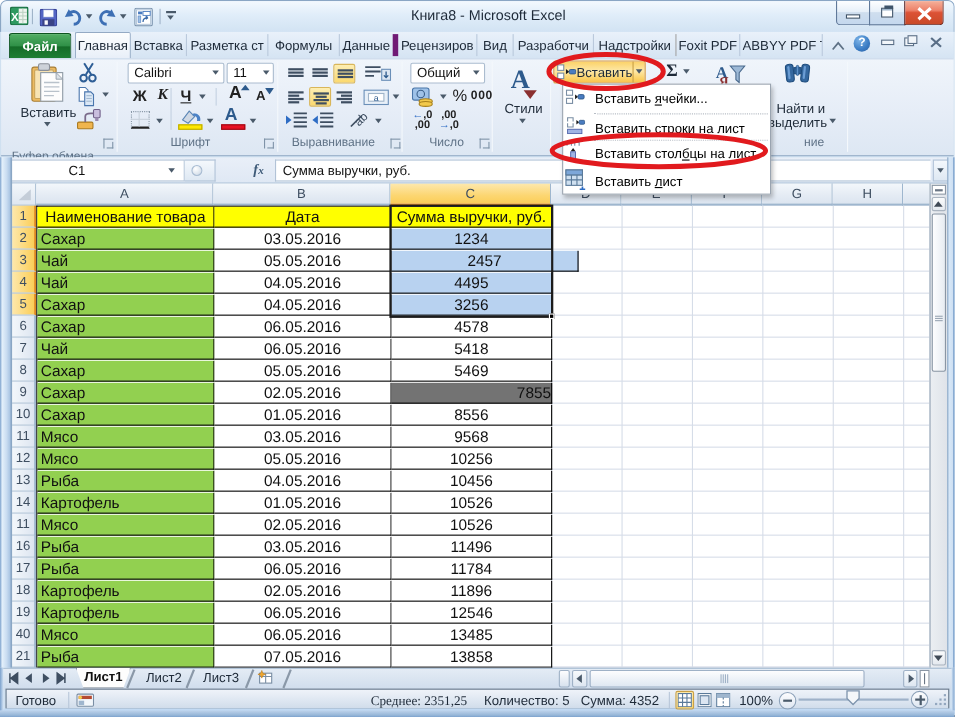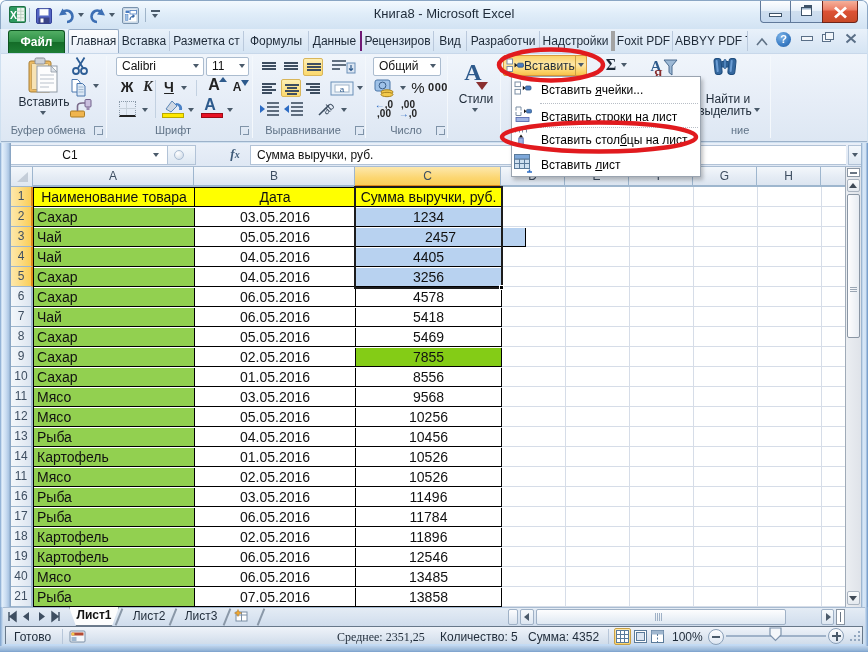--- a/index.html
+++ b/index.html
@@ -70,25 +70,25 @@
         <path d="M3 1.5 L14 11.5 M14 1.5 L3 11.5" stroke="#fff" stroke-width="2.8"></path>
       </svg>
 </div>
 
 <div class="abs" style="left:1px;top:29px;width:866px;height:24px;background:linear-gradient(#e9f1fa,#d5e4f3);"></div>
 <div class="abs" style="left:8px;top:30px;width:57px;height:23px;background:linear-gradient(#52ae64,#2e8f46 50%,#146c28 52%,#1e7e35);border-radius:3px 3px 0 0;border:1px solid #0e5421;border-bottom:none;color:#fff;font-size:12px;font-weight:bold;text-align:center;line-height:22px;">Файл</div>
 <div class="abs" style="left:68px;top:29px;width:51px;height:25px;background:linear-gradient(#fcfdfe,#f0f5fb 60%,#e7eef8);border:1px solid #94aac4;border-bottom:none;border-radius:2px 2px 0 0;color:#1e2a38;font-size:12px;text-align:center;line-height:23px;">Главная</div>
 <div class="abs" style="left:119px;top:31px;width:51px;height:20px;font-size:12px;color:#1e2a38;text-align:center;line-height:20px;border-right:1px solid #bac9dc;overflow:hidden;white-space:nowrap;">Вставка</div>
     <div class="abs" style="left:170px;top:31px;width:74px;height:20px;font-size:12px;color:#1e2a38;text-align:center;line-height:20px;border-right:1px solid #bac9dc;overflow:hidden;white-space:nowrap;">Разметка ст</div>
     <div class="abs" style="left:244px;top:31px;width:65px;height:20px;font-size:12px;color:#1e2a38;text-align:center;line-height:20px;border-right:1px solid #bac9dc;overflow:hidden;white-space:nowrap;">Формулы</div>
-    <div class="abs" style="left:309px;top:31px;width:53px;height:20px;font-size:12px;color:#1e2a38;text-align:center;line-height:20px;border-right:2px solid #701a75;overflow:hidden;white-space:nowrap;">Данные</div>
+    <div class="abs" style="left:309px;top:31px;width:53px;height:20px;font-size:12px;color:#1e2a38;text-align:center;line-height:20px;border-right:5px solid #701a75;overflow:hidden;white-space:nowrap;">Данные</div>
     <div class="abs" style="left:362px;top:31px;width:72px;height:20px;font-size:12px;color:#1e2a38;text-align:center;line-height:20px;border-right:1px solid #bac9dc;overflow:hidden;white-space:nowrap;">Рецензиров</div>
     <div class="abs" style="left:434px;top:31px;width:33px;height:20px;font-size:12px;color:#1e2a38;text-align:center;line-height:20px;border-right:1px solid #bac9dc;overflow:hidden;white-space:nowrap;">Вид</div>
     <div class="abs" style="left:467px;top:31px;width:73px;height:20px;font-size:12px;color:#1e2a38;text-align:center;line-height:20px;border-right:1px solid #bac9dc;overflow:hidden;white-space:nowrap;">Разработчи</div>
-    <div class="abs" style="left:540px;top:31px;width:75px;height:20px;font-size:12px;color:#1e2a38;text-align:center;line-height:20px;border-right:4px solid #a3a3a3;overflow:hidden;white-space:nowrap;">Надстройки</div>
+    <div class="abs" style="left:540px;top:31px;width:75px;height:20px;font-size:12px;color:#1e2a38;text-align:center;line-height:20px;border-right:1px solid #a3a3a3;overflow:hidden;white-space:nowrap;">Надстройки</div>
     <div class="abs" style="left:615px;top:31px;width:58px;height:20px;font-size:12px;color:#1e2a38;text-align:center;line-height:20px;border-right:1px solid #bac9dc;overflow:hidden;white-space:nowrap;">Foxit PDF</div>
     <div class="abs" style="left:675px;top:31px;width:73px;height:20px;font-size:12px;color:#1e2a38;text-align:center;line-height:20px;border-right:1px solid #bac9dc;overflow:hidden;white-space:nowrap;">ABBYY PDF T</div>
 <svg class="abs" style="left:755px;top:36px" width="14" height="11" viewBox="0 0 14 11">
       <path d="M2 9 L7 3 L12 9" stroke="#5f7286" stroke-width="1.6" fill="none"></path>
     </svg>
 <div class="abs" style="left:776px;top:32px;width:15px;height:15px;border-radius:50%;background:radial-gradient(circle at 35% 30%,#7db4e8,#3a7cc4 60%,#2a5e9e);color:#fff;font-size:11px;font-weight:bold;text-align:center;line-height:15px;">?</div>
 <div class="abs" style="left:801px;top:36px;width:12px;height:5px;border:1px solid #5a6f87;background:#f2f6fa;"></div>
 <div class="abs" style="left:822px;top:34px;width:9px;height:8px;border:1px solid #5a6f87;background:#f2f6fa;"></div>
 <div class="abs" style="left:825px;top:32px;width:9px;height:8px;border:1px solid #5a6f87;background:#f2f6fa;"></div>
 <svg class="abs" style="left:845px;top:33px" width="12" height="11" viewBox="0 0 12 11">
@@ -131,21 +131,21 @@
         <line x1="9.5" y1="14" x2="14.5" y2="14"></line>
       </g>
 </svg>
 <div class="arr" style="left:93px;top:84px;"></div>
 <svg class="abs" style="left:69px;top:98px" width="24" height="22" viewBox="0 0 24 22">
  <rect x="1.5" y="13" width="14" height="6" rx="1.2" fill="#f0b54e" stroke="#ab7b22"></rect>
  <path d="M8.5 13 L8.5 8 C8.5 5.5 11 5 13.5 5 L17 5" stroke="#7a6a8a" stroke-width="1.6" fill="none"></path>
  <rect x="16" y="1.5" width="6" height="7.5" rx="1" fill="#c9bede" stroke="#71618a"></rect>
  <rect x="17.5" y="9" width="3" height="3" fill="#9a8ab0"></rect>
 </svg>
-<div class="glbl" style="left:8px;top:124px;width:80px;">Буфер обмена</div>
+<div class="glbl" style="left:8px;top:136px;width:80px;">Буфер обмена</div>
 <div class="dlg" style="left:94px;top:126px;"></div>
 
 <div class="cmb" style="left:116px;top:57px;width:88px;height:19px;line-height:17px;padding-left:5px;">Calibri</div>
 <div class="arr" style="left:193px;top:64px;"></div>
 <div class="cmb" style="left:206px;top:57px;width:43px;height:19px;line-height:17px;padding-left:5px;">11</div>
 <div class="arr" style="left:239px;top:64px;"></div>
 <div class="abs" style="left:118px;top:79px;width:18px;height:18px;font-size:14px;font-weight:bold;color:#222;text-align:center;">Ж</div>
 <div class="abs" style="left:140px;top:79px;width:16px;height:18px;font-size:14px;font-weight:bold;font-style:italic;color:#222;text-align:center;font-family:'Liberation Serif',serif;">К</div>
 <div class="abs" style="left:161px;top:79px;width:16px;height:18px;font-size:14px;font-weight:bold;color:#222;text-align:center;text-decoration:underline;">Ч</div>
 <div class="arr" style="left:181px;top:86px;"></div>
@@ -390,36 +390,36 @@
     <div class="abs" style="left:195px;top:188px;width:161px;height:19px;background:#ffff00;border-right:1px solid #000;border-bottom:1px solid #000;font-size:14px;color:#111;text-align:center;line-height:18px;">Дата</div>
     <div class="abs" style="left:356px;top:188px;width:146px;height:19px;background:#ffff00;border-right:1px solid #000;border-bottom:1px solid #000;font-size:14px;color:#111;text-align:center;line-height:18px;">Сумма выручки, руб.</div>
     <div class="abs" style="left:34px;top:208px;width:161px;height:19px;background:#92d050;border-right:1px solid #000;border-bottom:1px solid #000;font-size:14px;color:#111;line-height:18px;padding-left:3px;">Сахар</div>
     <div class="abs" style="left:195px;top:208px;width:161px;height:19px;background:#fff;border-right:1px solid #000;border-bottom:1px solid #000;font-size:14px;color:#111;text-align:center;line-height:18px;">03.05.2016</div>
     <div class="abs" style="left:356px;top:208px;width:146px;height:19px;background:#b8d2f0;border-right:1px solid #000;border-bottom:1px solid #000;font-size:14px;color:#111;text-align:center;line-height:18px;">1234</div>
     <div class="abs" style="left:34px;top:228px;width:161px;height:19px;background:#92d050;border-right:1px solid #000;border-bottom:1px solid #000;font-size:14px;color:#111;line-height:18px;padding-left:3px;">Чай</div>
     <div class="abs" style="left:195px;top:228px;width:161px;height:19px;background:#fff;border-right:1px solid #000;border-bottom:1px solid #000;font-size:14px;color:#111;text-align:center;line-height:18px;">05.05.2016</div>
     <div class="abs" style="left:356px;top:228px;width:170px;height:19px;background:#b8d2f0;border-right:1px solid #000;border-bottom:1px solid #000;font-size:14px;color:#111;text-align:center;line-height:18px;">2457</div>
     <div class="abs" style="left:34px;top:248px;width:161px;height:19px;background:#92d050;border-right:1px solid #000;border-bottom:1px solid #000;font-size:14px;color:#111;line-height:18px;padding-left:3px;">Чай</div>
     <div class="abs" style="left:195px;top:248px;width:161px;height:19px;background:#fff;border-right:1px solid #000;border-bottom:1px solid #000;font-size:14px;color:#111;text-align:center;line-height:18px;">04.05.2016</div>
-    <div class="abs" style="left:356px;top:248px;width:146px;height:19px;background:#b8d2f0;border-right:1px solid #000;border-bottom:1px solid #000;font-size:14px;color:#111;text-align:center;line-height:18px;">4405</div>
+    <div class="abs" style="left:356px;top:248px;width:146px;height:19px;background:#b8d2f0;border-right:1px solid #000;border-bottom:1px solid #000;font-size:14px;color:#111;text-align:center;line-height:18px;">4495</div>
     <div class="abs" style="left:34px;top:268px;width:161px;height:19px;background:#92d050;border-right:1px solid #000;border-bottom:1px solid #000;font-size:14px;color:#111;line-height:18px;padding-left:3px;">Сахар</div>
     <div class="abs" style="left:195px;top:268px;width:161px;height:19px;background:#fff;border-right:1px solid #000;border-bottom:1px solid #000;font-size:14px;color:#111;text-align:center;line-height:18px;">04.05.2016</div>
     <div class="abs" style="left:356px;top:268px;width:146px;height:19px;background:#b8d2f0;border-right:1px solid #000;border-bottom:1px solid #000;font-size:14px;color:#111;text-align:center;line-height:18px;">3256</div>
     <div class="abs" style="left:34px;top:288px;width:161px;height:19px;background:#92d050;border-right:1px solid #000;border-bottom:1px solid #000;font-size:14px;color:#111;line-height:18px;padding-left:3px;">Сахар</div>
     <div class="abs" style="left:195px;top:288px;width:161px;height:19px;background:#fff;border-right:1px solid #000;border-bottom:1px solid #000;font-size:14px;color:#111;text-align:center;line-height:18px;">06.05.2016</div>
     <div class="abs" style="left:356px;top:288px;width:146px;height:19px;background:#fff;border-right:1px solid #000;border-bottom:1px solid #000;font-size:14px;color:#111;text-align:center;line-height:18px;">4578</div>
     <div class="abs" style="left:34px;top:308px;width:161px;height:19px;background:#92d050;border-right:1px solid #000;border-bottom:1px solid #000;font-size:14px;color:#111;line-height:18px;padding-left:3px;">Чай</div>
     <div class="abs" style="left:195px;top:308px;width:161px;height:19px;background:#fff;border-right:1px solid #000;border-bottom:1px solid #000;font-size:14px;color:#111;text-align:center;line-height:18px;">06.05.2016</div>
     <div class="abs" style="left:356px;top:308px;width:146px;height:19px;background:#fff;border-right:1px solid #000;border-bottom:1px solid #000;font-size:14px;color:#111;text-align:center;line-height:18px;">5418</div>
     <div class="abs" style="left:34px;top:328px;width:161px;height:19px;background:#92d050;border-right:1px solid #000;border-bottom:1px solid #000;font-size:14px;color:#111;line-height:18px;padding-left:3px;">Сахар</div>
     <div class="abs" style="left:195px;top:328px;width:161px;height:19px;background:#fff;border-right:1px solid #000;border-bottom:1px solid #000;font-size:14px;color:#111;text-align:center;line-height:18px;">05.05.2016</div>
     <div class="abs" style="left:356px;top:328px;width:146px;height:19px;background:#fff;border-right:1px solid #000;border-bottom:1px solid #000;font-size:14px;color:#111;text-align:center;line-height:18px;">5469</div>
     <div class="abs" style="left:34px;top:348px;width:161px;height:19px;background:#92d050;border-right:1px solid #000;border-bottom:1px solid #000;font-size:14px;color:#111;line-height:18px;padding-left:3px;">Сахар</div>
     <div class="abs" style="left:195px;top:348px;width:161px;height:19px;background:#fff;border-right:1px solid #000;border-bottom:1px solid #000;font-size:14px;color:#111;text-align:center;line-height:18px;">02.05.2016</div>
-    <div class="abs" style="left:356px;top:348px;width:146px;height:19px;background:#84cc16;border-right:1px solid #000;border-bottom:1px solid #000;font-size:14px;color:#111;text-align:center;line-height:18px;">7855</div>
+    <div class="abs" style="left:356px;top:348px;width:146px;height:19px;background:#737373;border-right:1px solid #000;border-bottom:1px solid #000;font-size:14px;color:#111;text-align:right;line-height:18px;">7855</div>
     <div class="abs" style="left:34px;top:368px;width:161px;height:19px;background:#92d050;border-right:1px solid #000;border-bottom:1px solid #000;font-size:14px;color:#111;line-height:18px;padding-left:3px;">Сахар</div>
     <div class="abs" style="left:195px;top:368px;width:161px;height:19px;background:#fff;border-right:1px solid #000;border-bottom:1px solid #000;font-size:14px;color:#111;text-align:center;line-height:18px;">01.05.2016</div>
     <div class="abs" style="left:356px;top:368px;width:146px;height:19px;background:#fff;border-right:1px solid #000;border-bottom:1px solid #000;font-size:14px;color:#111;text-align:center;line-height:18px;">8556</div>
     <div class="abs" style="left:34px;top:388px;width:161px;height:19px;background:#92d050;border-right:1px solid #000;border-bottom:1px solid #000;font-size:14px;color:#111;line-height:18px;padding-left:3px;">Мясо</div>
     <div class="abs" style="left:195px;top:388px;width:161px;height:19px;background:#fff;border-right:1px solid #000;border-bottom:1px solid #000;font-size:14px;color:#111;text-align:center;line-height:18px;">03.05.2016</div>
     <div class="abs" style="left:356px;top:388px;width:146px;height:19px;background:#fff;border-right:1px solid #000;border-bottom:1px solid #000;font-size:14px;color:#111;text-align:center;line-height:18px;">9568</div>
     <div class="abs" style="left:34px;top:408px;width:161px;height:19px;background:#92d050;border-right:1px solid #000;border-bottom:1px solid #000;font-size:14px;color:#111;line-height:18px;padding-left:3px;">Мясо</div>
     <div class="abs" style="left:195px;top:408px;width:161px;height:19px;background:#fff;border-right:1px solid #000;border-bottom:1px solid #000;font-size:14px;color:#111;text-align:center;line-height:18px;">05.05.2016</div>
     <div class="abs" style="left:356px;top:408px;width:146px;height:19px;background:#fff;border-right:1px solid #000;border-bottom:1px solid #000;font-size:14px;color:#111;text-align:center;line-height:18px;">10256</div>
     <div class="abs" style="left:34px;top:428px;width:161px;height:19px;background:#92d050;border-right:1px solid #000;border-bottom:1px solid #000;font-size:14px;color:#111;line-height:18px;padding-left:3px;">Рыба</div>

